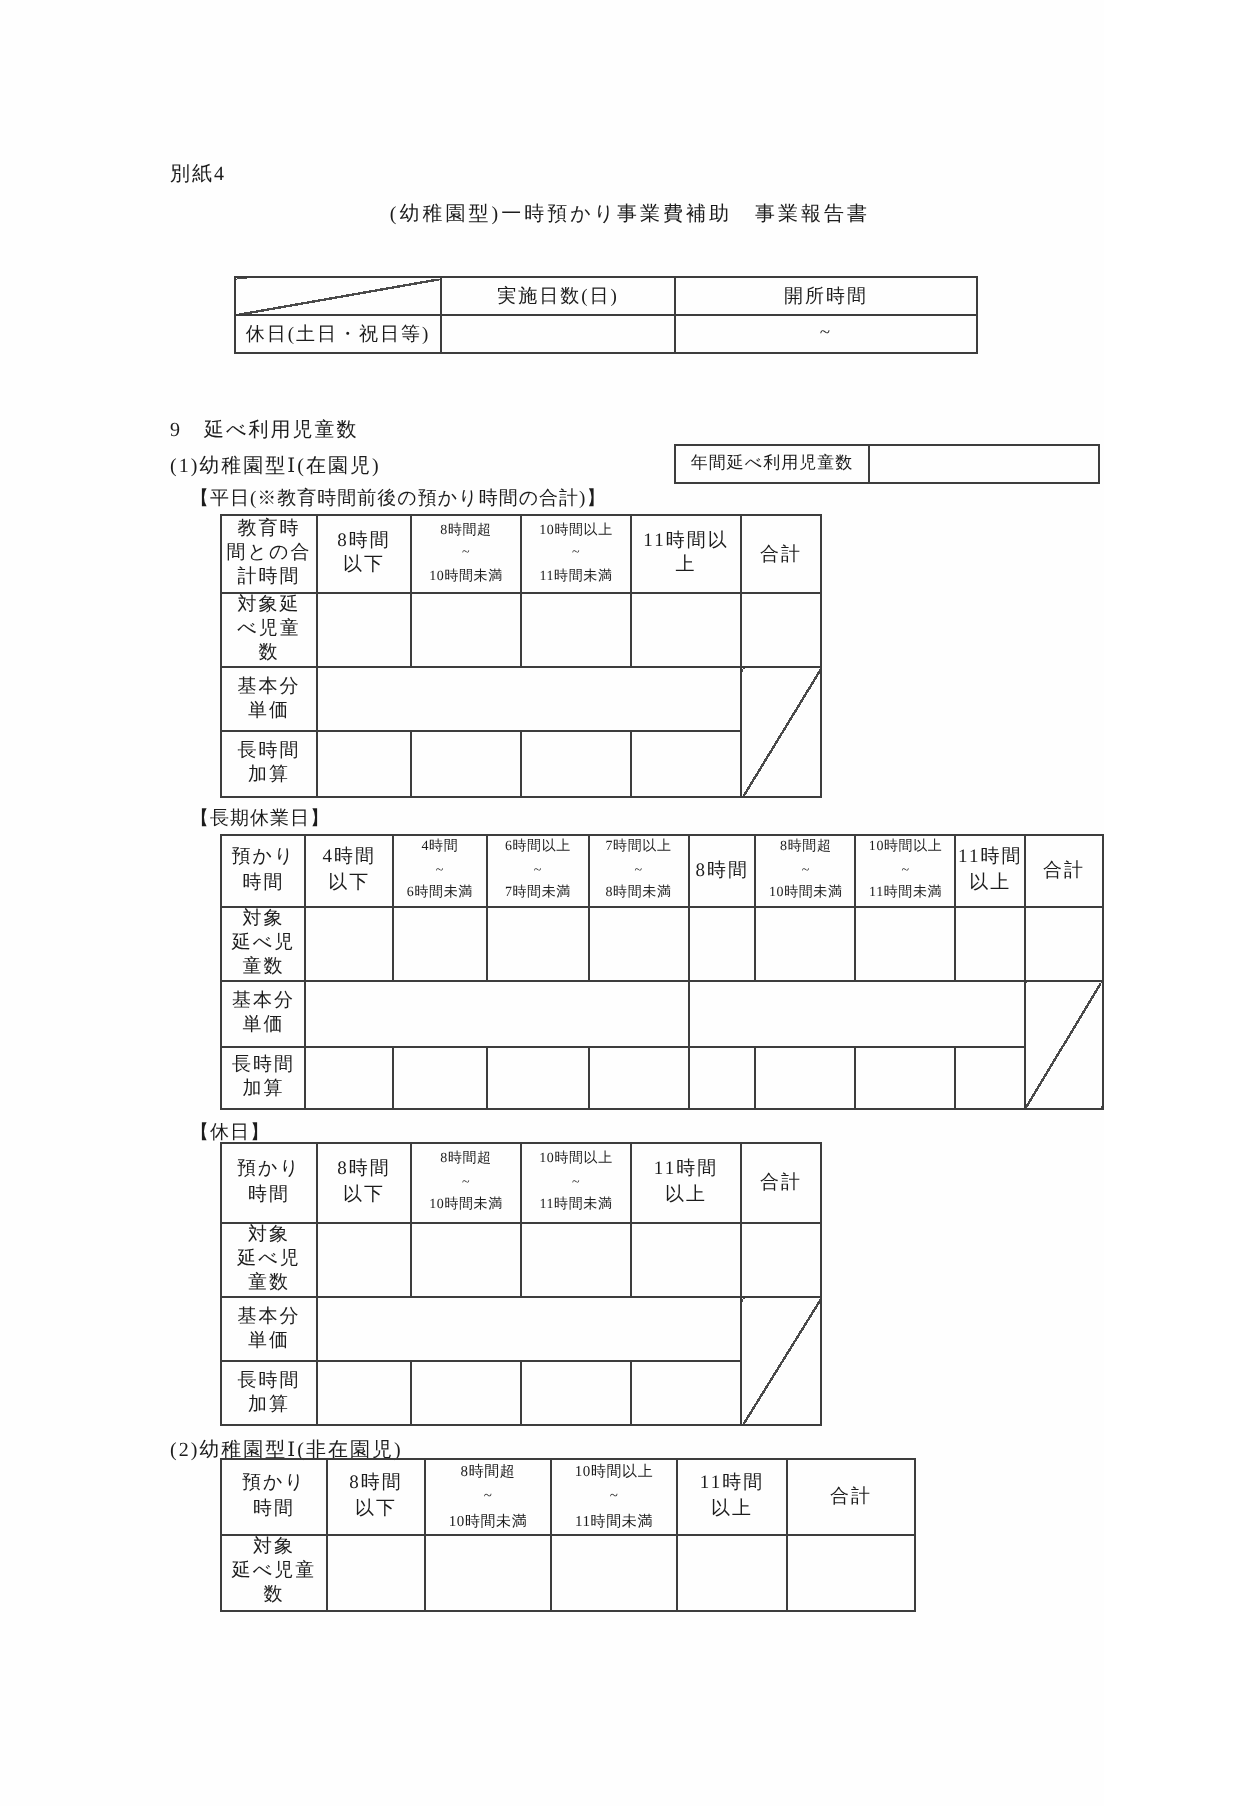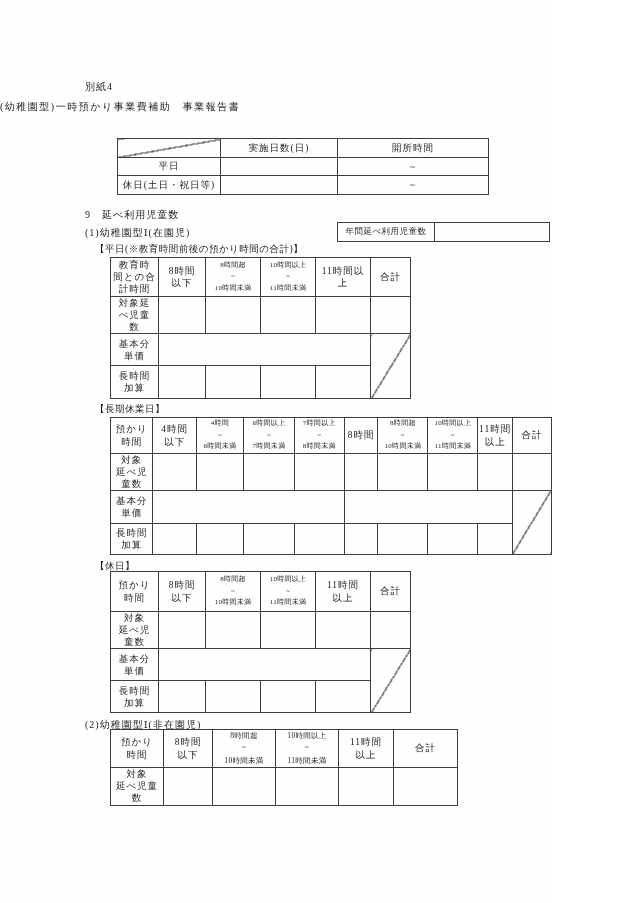--- a/index.html
+++ b/index.html
@@ -4,21 +4,21 @@
 <style>
   * { margin:0; padding:0; box-sizing:border-box; }
   html,body { background:#ffffff; }
   .page {
     position:relative; width:552px; height:903px; background:#fefefe;
     font-family:"Liberation Serif","DejaVu Serif",serif; color:#1c1c1c;
     overflow:hidden;
   }
   .abs { position:absolute; }
   .h  { font-size:10px; letter-spacing:1px; white-space:nowrap; }
-  .title { width:630px; font-size:10px; letter-spacing:1.5px; }
+  .title { width:630px; text-align:center; font-size:10px; letter-spacing:1.5px; }
   .cap { font-size:9.5px; letter-spacing:0.5px; white-space:nowrap; }
 
   table.t { position:absolute; border-collapse:collapse; table-layout:fixed; }
   table.t td {
     border:1px solid #3d3d3d; text-align:center; vertical-align:middle;
     font-size:9.5px; letter-spacing:1px; padding:0; overflow:hidden;
   }
   .pre { white-space:pre-line; line-height:1.28; }
   .sm  { font-size:7px !important; letter-spacing:0.3px !important; line-height:1.65; white-space:pre-line; }
   .diag {
@@ -47,25 +47,20 @@
     <colgroup>
         <col style="width:103px">
         <col style="width:117px">
         <col style="width:151px">
       </colgroup>
     <tbody>
       <tr style="height:19px">
         <td class="diag"></td>
         <td>実施日数(日)</td>
         <td>開所時間</td>
-      </tr>
-      <tr style="height:18px">
-        <td>平日</td>
-        <td></td>
-        <td>~</td>
       </tr>
       <tr style="height:19px">
         <td>休日(土日・祝日等)</td>
         <td></td>
         <td>~</td>
       </tr>
     </tbody>
   </table>
 
   <div class="abs h" style="left:85px;top:208px">9　延べ利用児童数</div>

